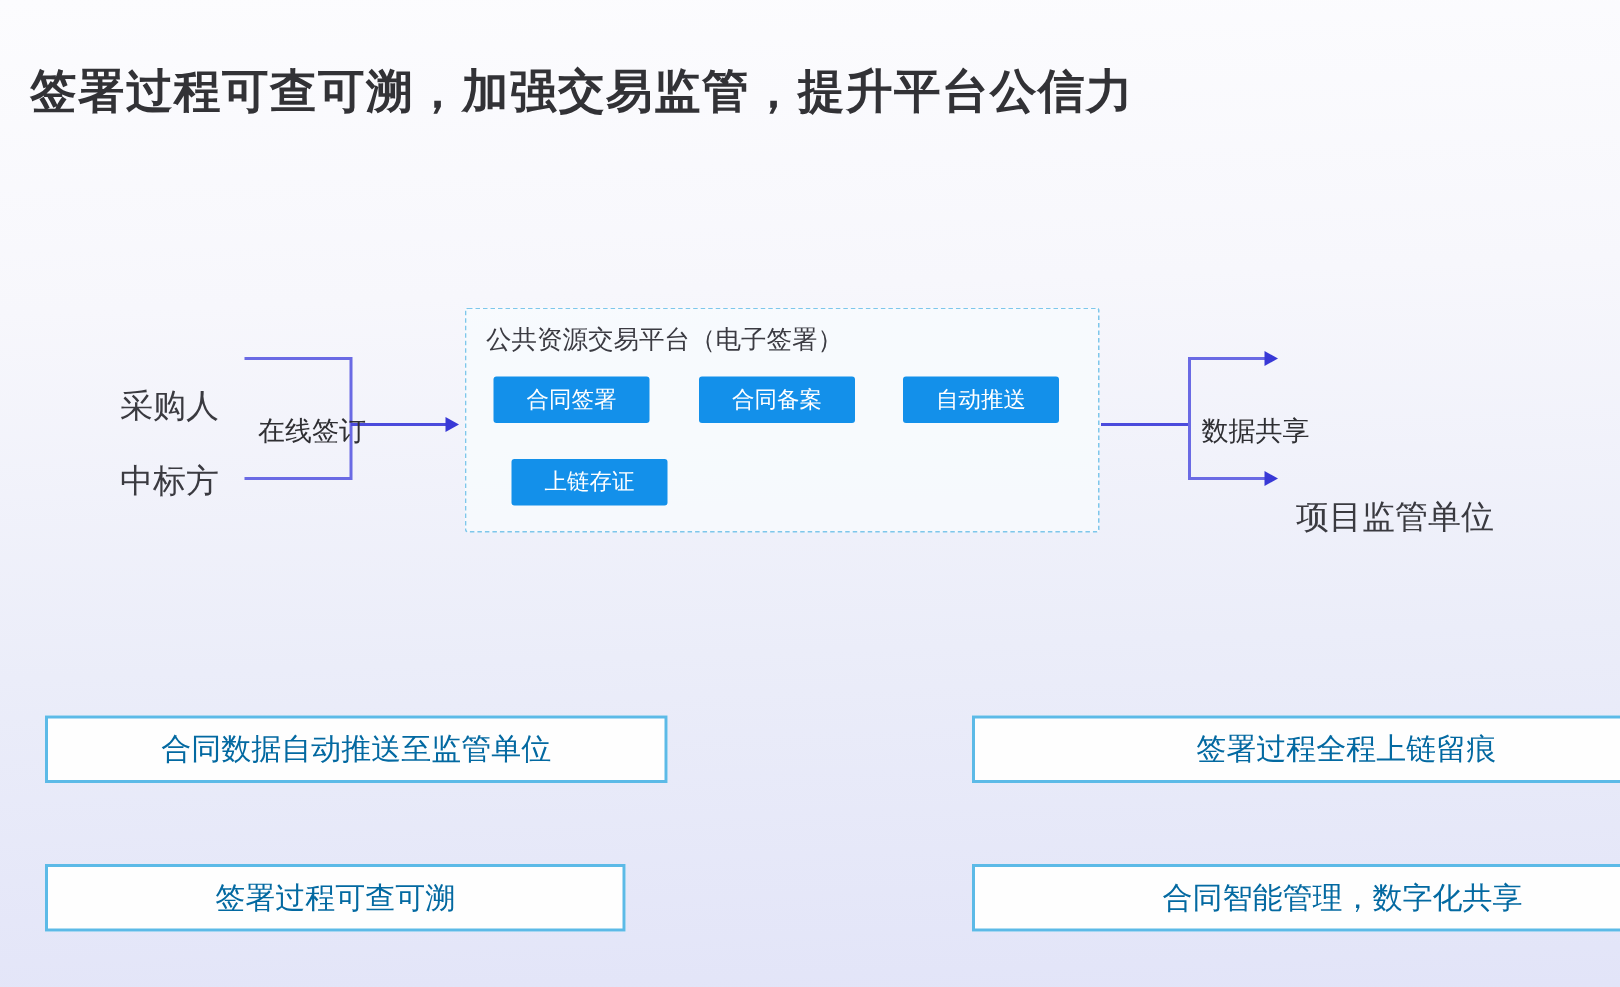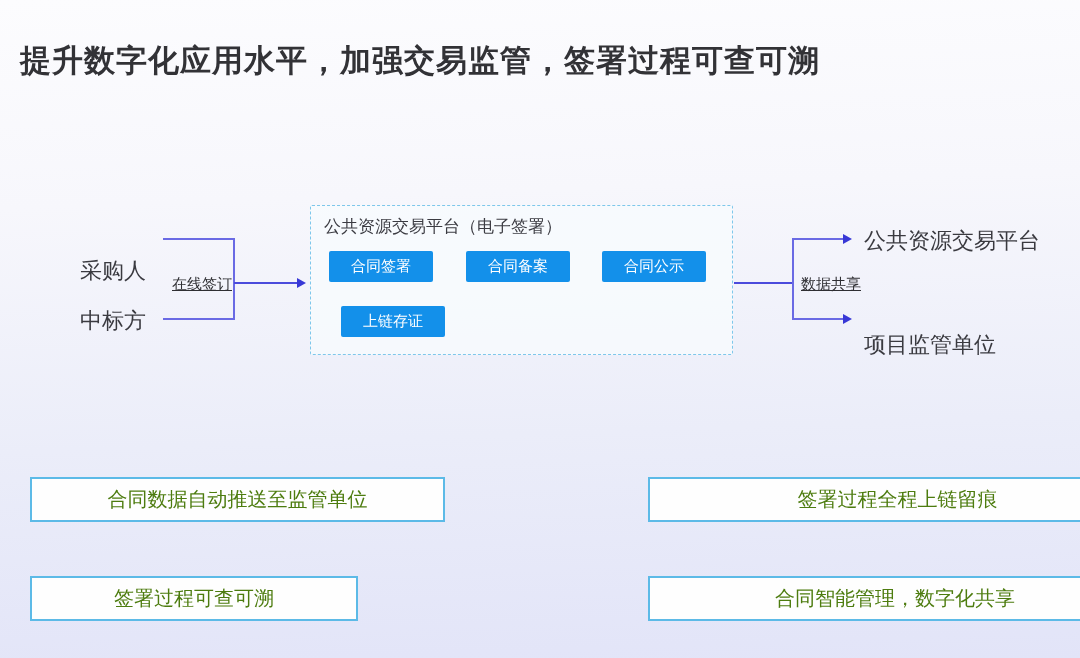--- a/index.html
+++ b/index.html
@@ -13,21 +13,21 @@
   }
   .title {
     position: absolute; left: 20px; top: 40px;
     font-size: 31px; font-weight: bold; color: #323236; letter-spacing: 1px;
     white-space: nowrap;
   }
   .party, .target {
     position: absolute; font-size: 22px; color: #3a3a40; white-space: nowrap;
   }
   .small-label {
-    position: absolute; font-size: 15px; color: #2f2f33; white-space: nowrap; text-decoration: underline;
+    position: absolute; font-size: 18px; color: #2f2f33; white-space: nowrap;
   }
   .line { position: absolute; background: #4b4bdc; }
   .line.lt { background: #6a6ae4; }
   .arrowhead {
     position: absolute; width: 0; height: 0;
     border-top: 5px solid transparent; border-bottom: 5px solid transparent;
     border-left: 9px solid #3838d6;
   }
   .platform-box {
     position: absolute; left: 310px; top: 205px; width: 423px; height: 150px;
@@ -41,57 +41,56 @@
   .chip {
     position: absolute; width: 104px; height: 31px;
     background: #1390ea; color: #ffffff; font-size: 15px;
     display: flex; align-items: center; justify-content: center;
     border-radius: 2px; cursor: pointer;
   }
   .benefit {
     position: absolute; height: 45px; box-sizing: border-box;
     background: #fefefe; border: 2px solid #5cbae7;
     display: flex; align-items: center; justify-content: center;
-    font-size: 20px; color: #4d7c0f; white-space: nowrap;
+    font-size: 20px; color: #0369a1; white-space: nowrap;
   }
 </style>
 </head>
 <body>
 
 <div class="slide">
 
-  <div class="title">提升数字化应用水平，加强交易监管，签署过程可查可溯</div>
+  <div class="title">签署过程可查可溯，加强交易监管，提升平台公信力</div>
 
   <div class="party" style="left:80px; top:226px;margin-top:30px;">采购人</div>
   <div class="party" style="left:80px; top:306px;">中标方</div>
 
   <div class="line lt" style="left:163px; top:238px; width:71px; height:2px;"></div>
   <div class="line lt" style="left:163px; top:318px; width:71px; height:2px;"></div>
   <div class="line lt" style="left:233px; top:238px; width:2px; height:82px;"></div>
   <div class="line" style="left:234px; top:282px; width:64px; height:2px;"></div>
   <div class="arrowhead" style="left:297px; top:278px;"></div>
   <div class="small-label" style="left:172px; top:275px; width:58px; text-align:right;">在线签订</div>
 
   <div class="platform-box">
     <div class="platform-title">公共资源交易平台（电子签署）</div>
     <div class="chip" style="left:18px;  top:45px;">合同签署</div>
     <div class="chip" style="left:155px; top:45px;">合同备案</div>
-    <div class="chip" style="left:291px; top:45px;">合同公示</div>
+    <div class="chip" style="left:291px; top:45px;">自动推送</div>
     <div class="chip" style="left:30px;  top:100px;">上链存证</div>
   </div>
 
   <div class="line" style="left:734px; top:282px; width:59px; height:2px;"></div>
   <div class="line lt" style="left:792px; top:238px; width:2px; height:82px;"></div>
   <div class="line lt" style="left:793px; top:238px; width:51px; height:2px;"></div>
   <div class="arrowhead" style="left:843px; top:234px;"></div>
   <div class="line lt" style="left:793px; top:318px; width:51px; height:2px;"></div>
   <div class="arrowhead" style="left:843px; top:314px;"></div>
   <div class="small-label" style="left:801px; top:275px;">数据共享</div>
 
-  <div class="target" style="left:864px; top:226px;">公共资源交易平台</div>
   <div class="target" style="left:864px; top:306px;margin-top:24px;">项目监管单位</div>
 
   <div class="benefit" style="left:30px;  top:477px; width:415px;">合同数据自动推送至监管单位</div>
   <div class="benefit" style="left:648px; top:477px; width:499px;">签署过程全程上链留痕</div>
-  <div class="benefit" style="left:30px;  top:576px; width:328px;">签署过程可查可溯</div>
+  <div class="benefit" style="left:30px;  top:576px; width:387px;">签署过程可查可溯</div>
   <div class="benefit" style="left:648px; top:576px; width:494px;">合同智能管理，数字化共享</div>
 
 </div>
 
 </body></html>

